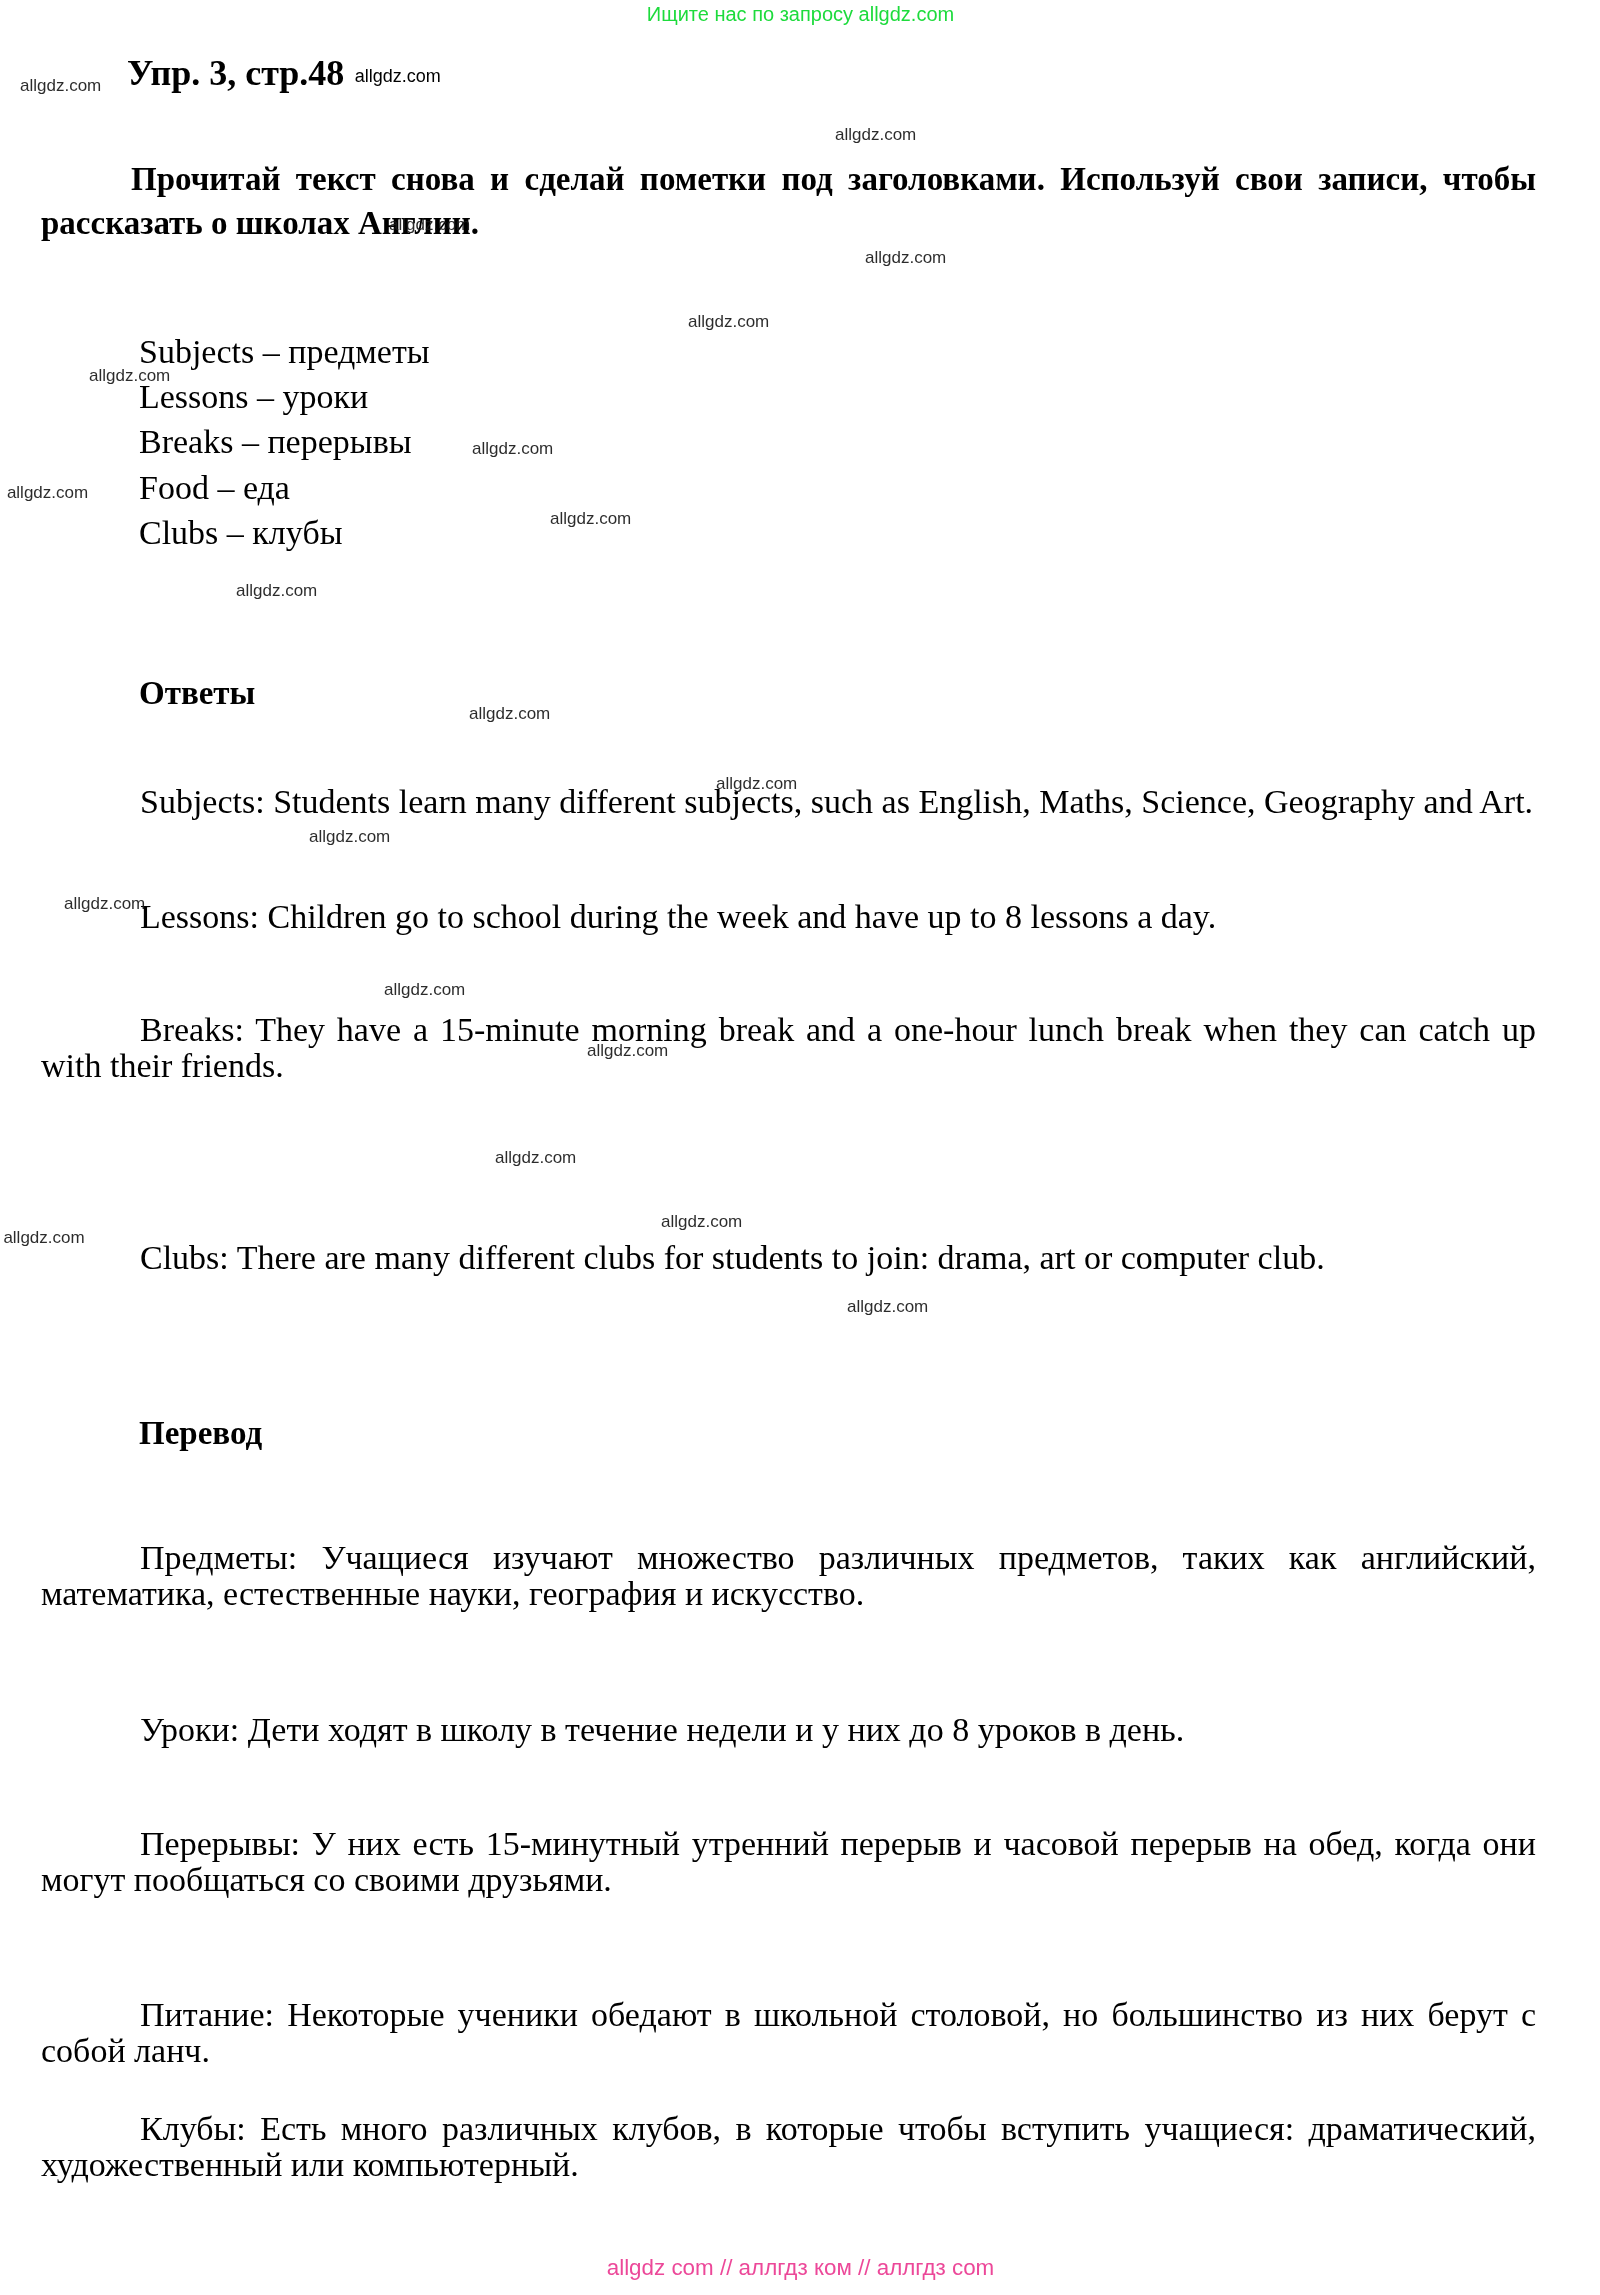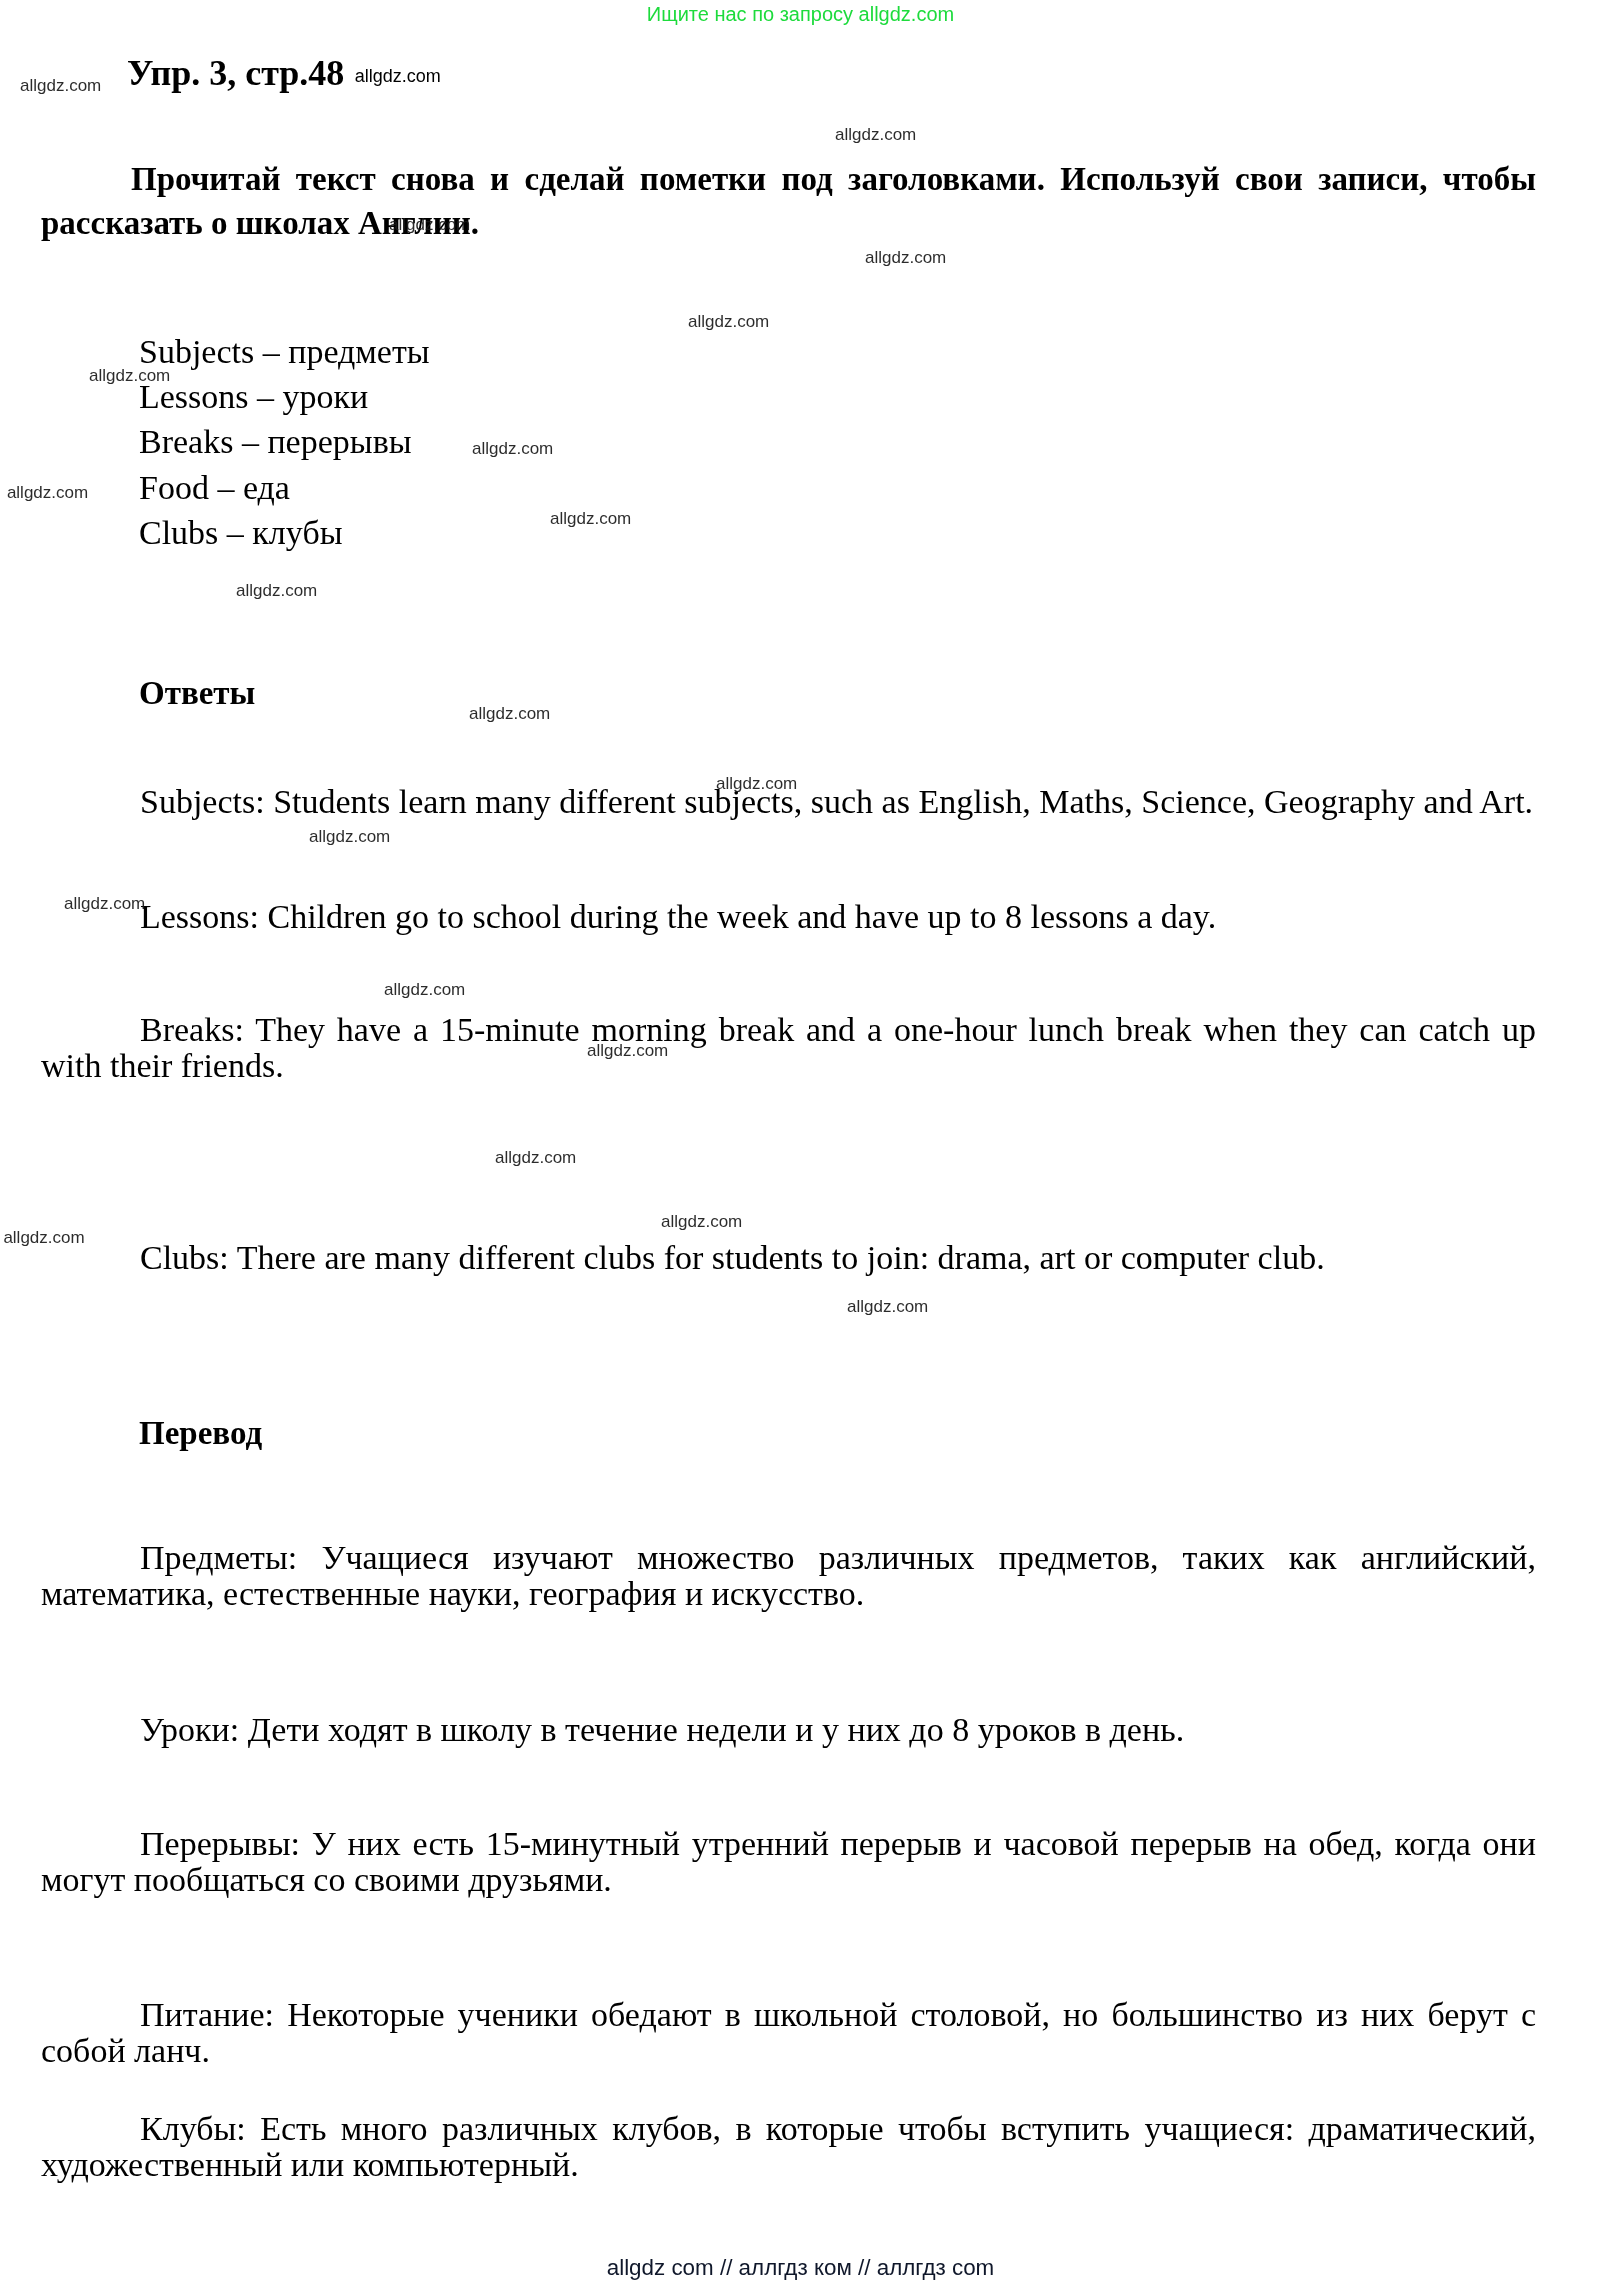--- a/index.html
+++ b/index.html
@@ -166,21 +166,21 @@
   <div class="para" id="p-clubs">Clubs: There are many different clubs for students to join: drama, art or computer club.</div>
 
   <div class="sect-head" id="translation-head">Перевод</div>
 
   <div class="para" id="t-subjects">Предметы: Учащиеся изучают множество различных предметов, таких как английский, математика, естественные науки, география и искусство.</div>
   <div class="para" id="t-lessons">Уроки: Дети ходят в школу в течение недели и у них до 8 уроков в день.</div>
   <div class="para" id="t-breaks">Перерывы: У них есть 15-минутный утренний перерыв и часовой перерыв на обед, когда они могут пообщаться со своими друзьями.</div>
   <div class="para" id="t-food">Питание: Некоторые ученики обедают в школьной столовой, но большинство из них берут с собой  ланч.</div>
   <div class="para" id="t-clubs">Клубы: Есть много различных клубов, в которые чтобы вступить учащиеся: драматический, художественный или компьютерный.</div>
 
-  <div class="footer" style="color: #0f172a;">allgdz com  //  аллгдз ком  //  аллгдз com</div>
+  <div class="footer" style="color: #ec4899;">allgdz com  //  аллгдз ком  //  аллгдз com</div>
 
   <div id="watermark-layer">
       <div class="wm" style="left: 20px; top: 76px;">allgdz.com</div>
       <div class="wm" style="left: 389px; top: 215px;">allgdz.com</div>
       <div class="wm" style="left: 835px; top: 125px;">allgdz.com</div>
       <div class="wm" style="left: 865px; top: 248px;">allgdz.com</div>
       <div class="wm" style="left: 688px; top: 312px;">allgdz.com</div>
       <div class="wm" style="left: 89px; top: 366px;">allgdz.com</div>
       <div class="wm" style="left: 472px; top: 439px;">allgdz.com</div>
       <div class="wm" style="left: 6.9px; top: 483px;">allgdz.com</div>

